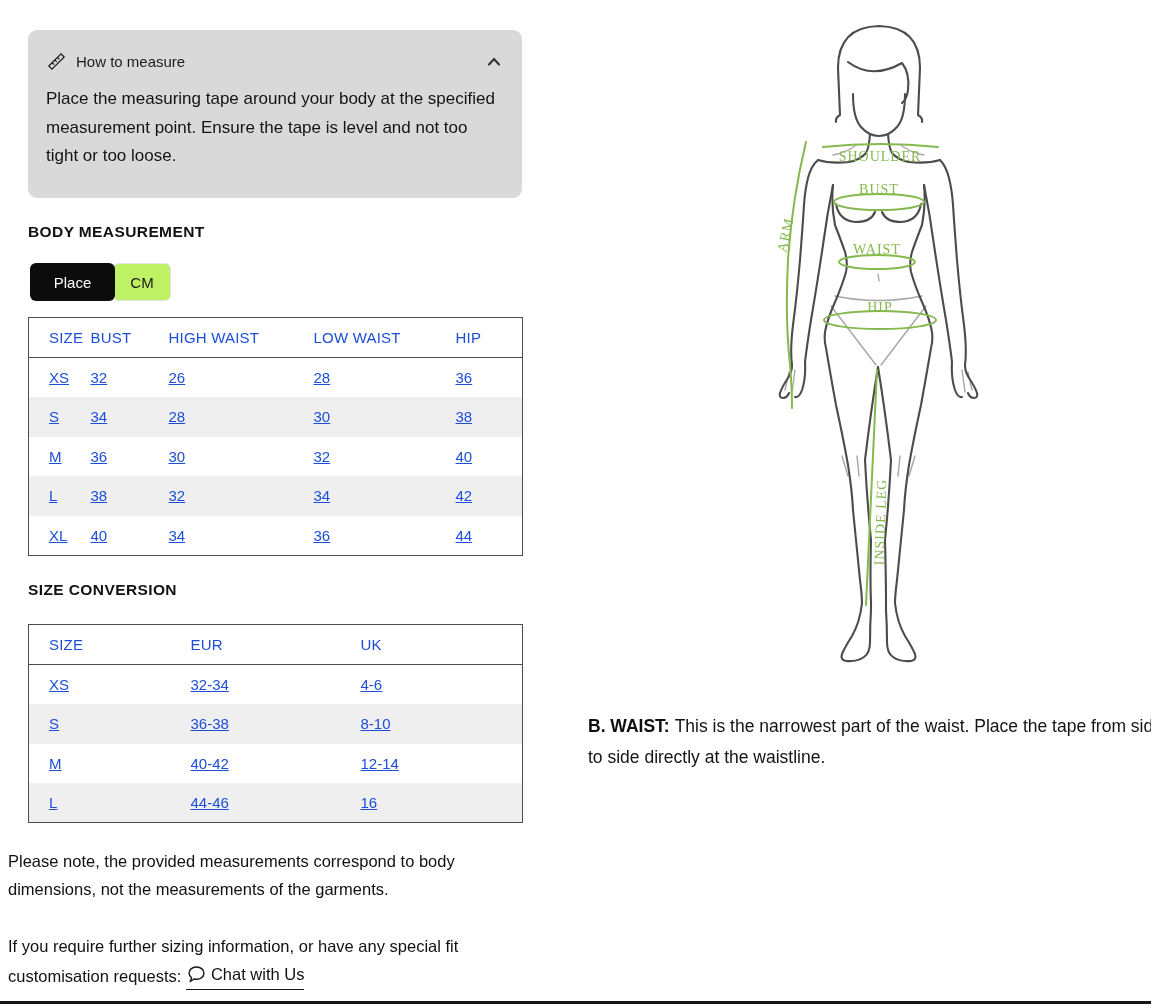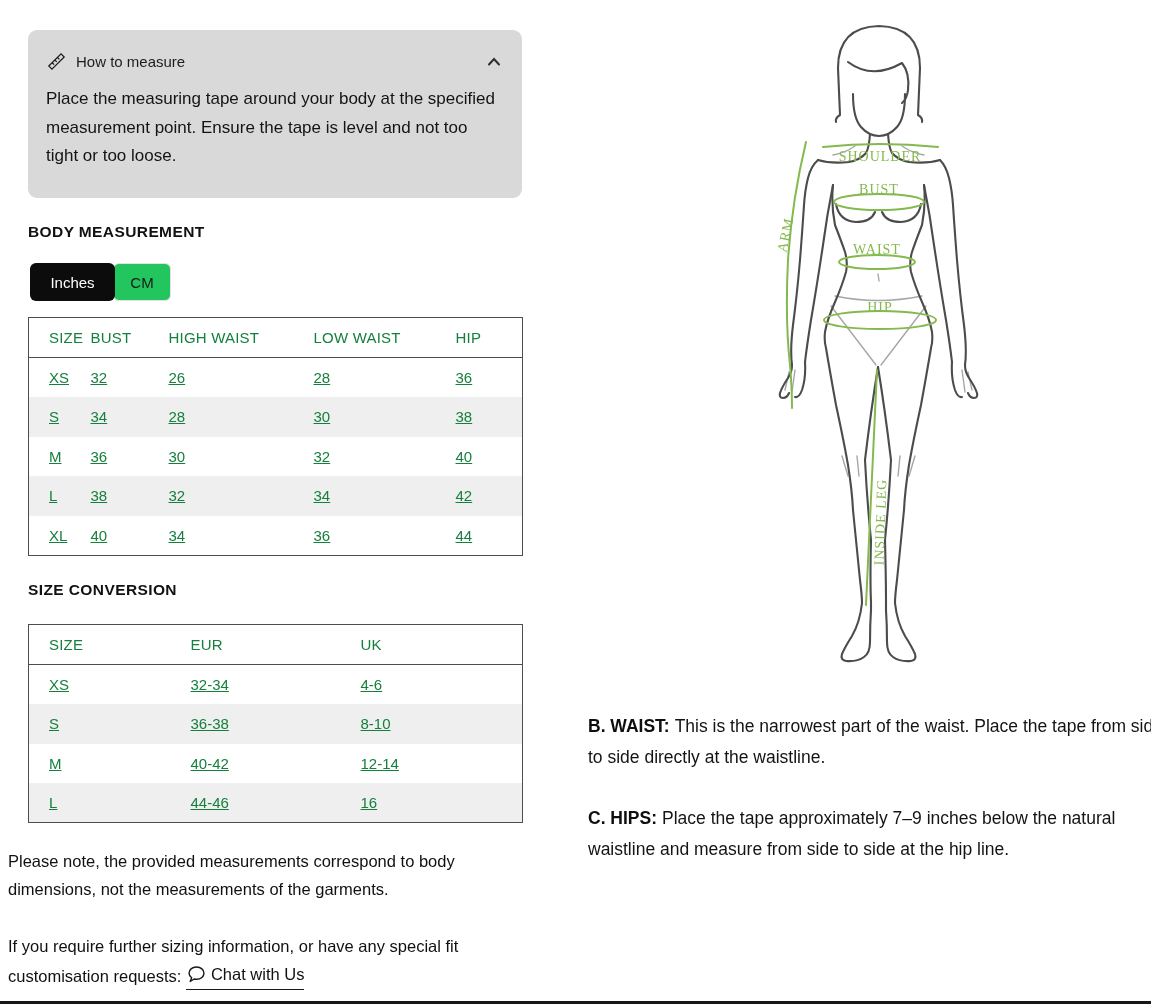--- a/index.html
+++ b/index.html
@@ -20,28 +20,28 @@
   .section-heading { position:absolute; left:28px; font-size:15.5px; font-weight:700;
                      letter-spacing:.4px; color:#111; }
   .h-bm { top:223px; }
   .h-sc { top:581px; }
 
   
   .unit-toggle { position:absolute; left:30px; top:263px; display:flex; }
   .unit-btn { height:38px; display:flex; align-items:center; justify-content:center;
               font-size:15px; border-radius:6px; cursor:pointer; }
   .unit-btn.active { background:#0c0c0c; color:#fff; width:85px; position:relative; z-index:2; }
-  .unit-btn.inactive { background:#22c55e; color:#1a1a1a; width:58px; border:1px solid #e3e3e3; margin-left:-2px; }
+  .unit-btn.inactive { background:#bef264; color:#1a1a1a; width:58px; border:1px solid #e3e3e3; margin-left:-2px; }
 
   
   table { border-collapse:collapse; width:494px; table-layout:fixed; background:#fff; }
   .tbl { position:absolute; left:28px; border:1px solid #4d4d4d; }
   .tbl-bm { top:317px; }
   .tbl-sc { top:624px; }
-  th, td { font-size:15px; font-weight:400; text-align:left; padding:0 0 0 0; color:#15803d; white-space:nowrap; }
+  th, td { font-size:15px; font-weight:400; text-align:left; padding:0 0 0 0; color:#1d4ed8; white-space:nowrap; }
   th { height:40px; border-bottom:1px solid #4d4d4d; letter-spacing:.2px; }
   td { height:39.5px;text-decoration:underline; }
   tr.alt { background:#efefef; }
   .tbl-bm col:nth-child(1){width:62px;} .tbl-bm col:nth-child(2){width:78px;}
   .tbl-bm col:nth-child(3){width:145px;} .tbl-bm col:nth-child(4){width:142px;}
   .tbl-bm col:nth-child(5){width:67px;}
   .tbl-sc col:nth-child(1){width:162px;} .tbl-sc col:nth-child(2){width:170px;}
   .tbl-sc col:nth-child(3){width:162px;}
   th:first-child, td:first-child { padding-left:20px; }
 
@@ -79,21 +79,21 @@
       <svg class="mp-chevron" viewBox="0 0 20 20" fill="none" stroke="#2e2e2e" stroke-width="2" stroke-linecap="round">
         <path d="M5 12.5 L10 7 L15 12.5"></path>
       </svg>
     </div>
     <p class="mp-text">Place the measuring tape around your body at the specified measurement point. Ensure the tape is level and not too tight or too loose.</p>
   </div>
 
   <div class="section-heading h-bm">BODY MEASUREMENT</div>
 
   <div class="unit-toggle">
-    <div class="unit-btn active">Inches</div>
+    <div class="unit-btn active">Place</div>
     <div class="unit-btn inactive">CM</div>
   </div>
 
   <table class="tbl tbl-bm">
     <colgroup>
         <col>
         <col>
         <col>
         <col>
         <col>
@@ -258,20 +258,17 @@
         <text class="fig-label" x="127" y="229" transform="rotate(-78 127 225)">ARM</text>
         <text class="fig-label" x="222" y="516" transform="rotate(-88 222 512)">INSIDE LEG</text>
       </g>
     </svg>
   </div>
 
   <div class="instructions">
     <p class="instr">
       <b>B. WAIST:</b><span>This is the narrowest part of the waist. Place the tape from side to side directly at the waistline.</span>
     </p>
-    <p class="instr">
-      <b>C. HIPS:</b><span>Place the tape approximately 7–9 inches below the natural waistline and measure from side to side at the hip line.</span>
-    </p>
   </div>
 
   <div class="bottom-rule"></div>
 
 </div>
 
 </body></html>

